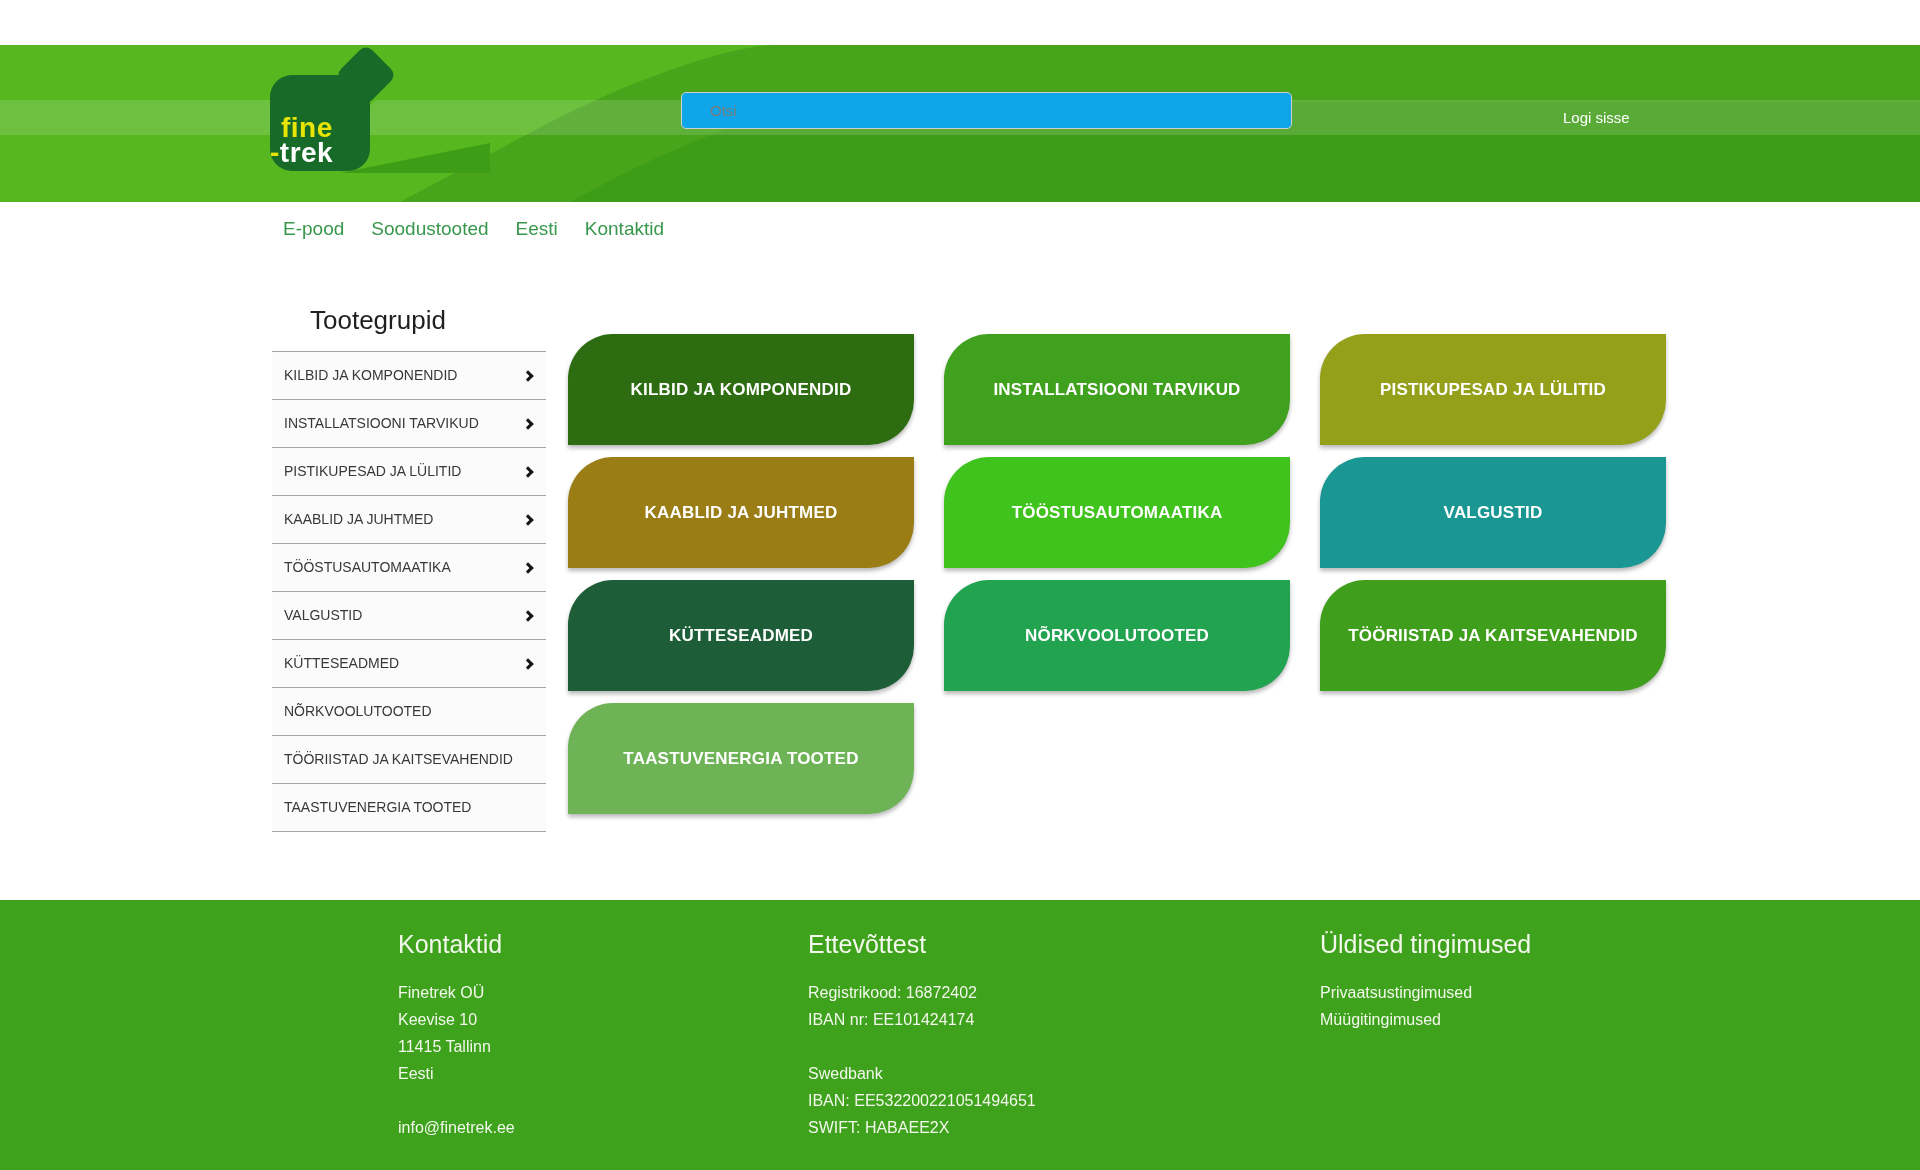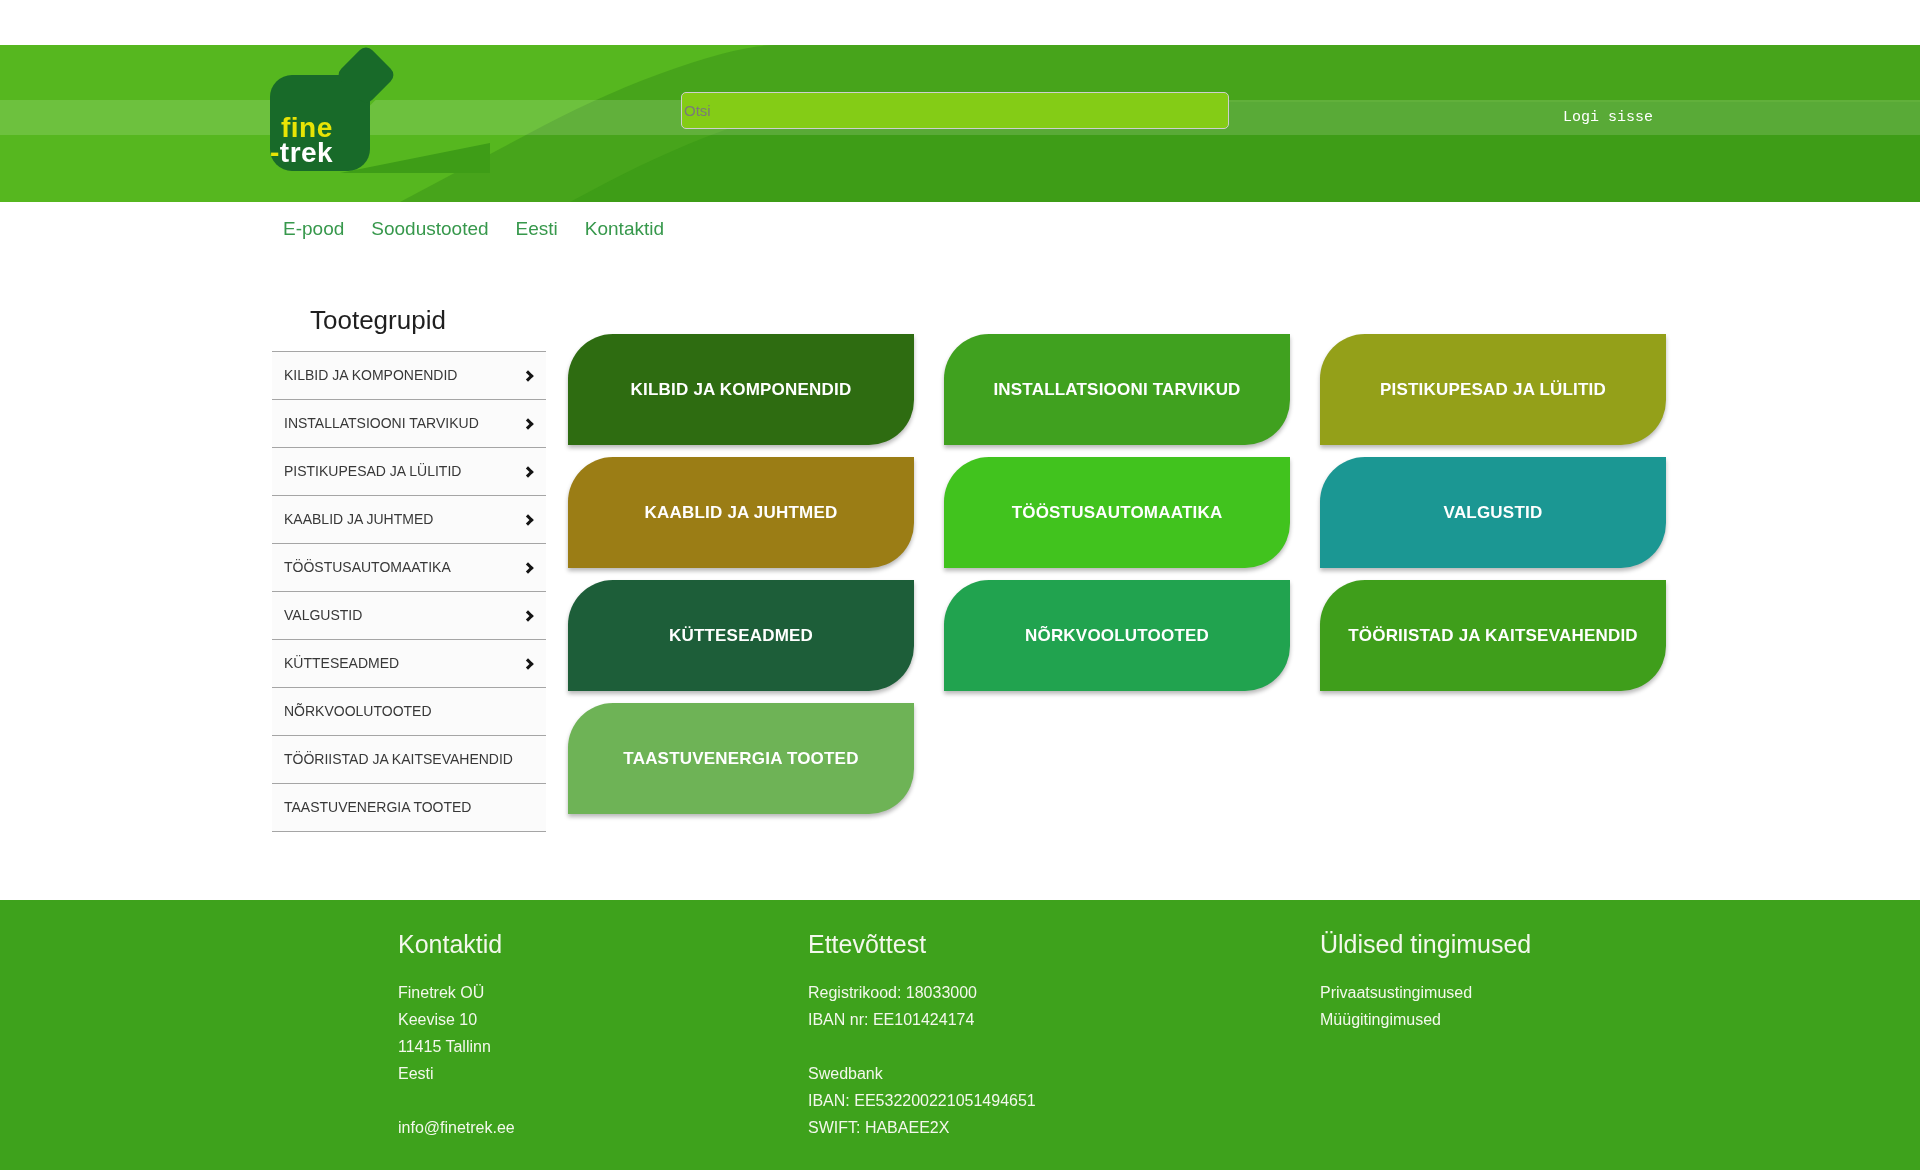--- a/index.html
+++ b/index.html
@@ -26,26 +26,26 @@
     background:#56b71f; transform:rotate(45deg); }
   .logo-diamond { position:absolute; left:74px; top:-20px; width:44px; height:44px;
     background:#186a29; border-radius:9px; transform:rotate(45deg); }
   .logo-text { position:absolute; left:11px; top:42px; font-weight:bold; font-size:28px;
     line-height:25px; letter-spacing:0.5px; }
   .logo-line1 { color:#e8e405; }
   .logo-line2 { color:#ffffff; }
   .logo-dash { color:#e8e405; margin-left:-11px; }
 
   .search-wrap { position:absolute; left:681px; top:47px; z-index:6; }
-  .search-input { width:548px; height:37px; border:1px solid #cfcfcf; border-radius:5px;
-    background:#84cc16; padding:0 2px; font-size:15px; color:#444; outline:none; }
+  .search-input { width:611px; height:37px; border:1px solid #cfcfcf; border-radius:5px;
+    background:#0ea5e9; padding:0 28px; font-size:15px; color:#444; outline:none; }
   .search-input::placeholder { color:#7a7a7a; }
 
   .login-link { position:absolute; left:1563px; top:64px; z-index:6; color:#ffffff;
-    font-size:15px; cursor:pointer; text-decoration:none;font-family:Liberation Mono, monospace; }
+    font-size:15px; cursor:pointer; text-decoration:none; }
 
   
   .nav { width:1920px; height:53px; background:#ffffff; display:flex; align-items:center;
     padding-left:283px; gap:27px; }
   .nav a { color:#37984c; font-size:19px; font-weight:500; text-decoration:none; cursor:pointer; }
 
   
   .main { position:relative; width:1920px; height:645px; background:#ffffff; }
   .page-title { position:absolute; left:274px; top:50px; font-size:26px; font-weight:500;
     color:#1f1f1f;margin-left:36px; }
@@ -196,21 +196,21 @@
     <div class="fline">Finetrek OÜ</div>
     <div class="fline">Keevise 10</div>
     <div class="fline">11415 Tallinn</div>
     <div class="fline">Eesti</div>
     <div class="fgap"></div>
     <a class="flink">info@finetrek.ee</a>
   </div>
 
   <div class="fcol fcol-company">
     <h3>Ettevõttest</h3>
-    <div class="fline">Registrikood: 18033000</div>
+    <div class="fline">Registrikood: 16872402</div>
     <div class="fline">IBAN nr: EE101424174</div>
     <div class="fgap"></div>
     <div class="fline">Swedbank</div>
     <div class="fline">IBAN: EE532200221051494651</div>
     <div class="fline">SWIFT: HABAEE2X</div>
   </div>
 
   <div class="fcol fcol-terms">
     <h3>Üldised tingimused</h3>
     <a class="flink">Privaatsustingimused</a>

